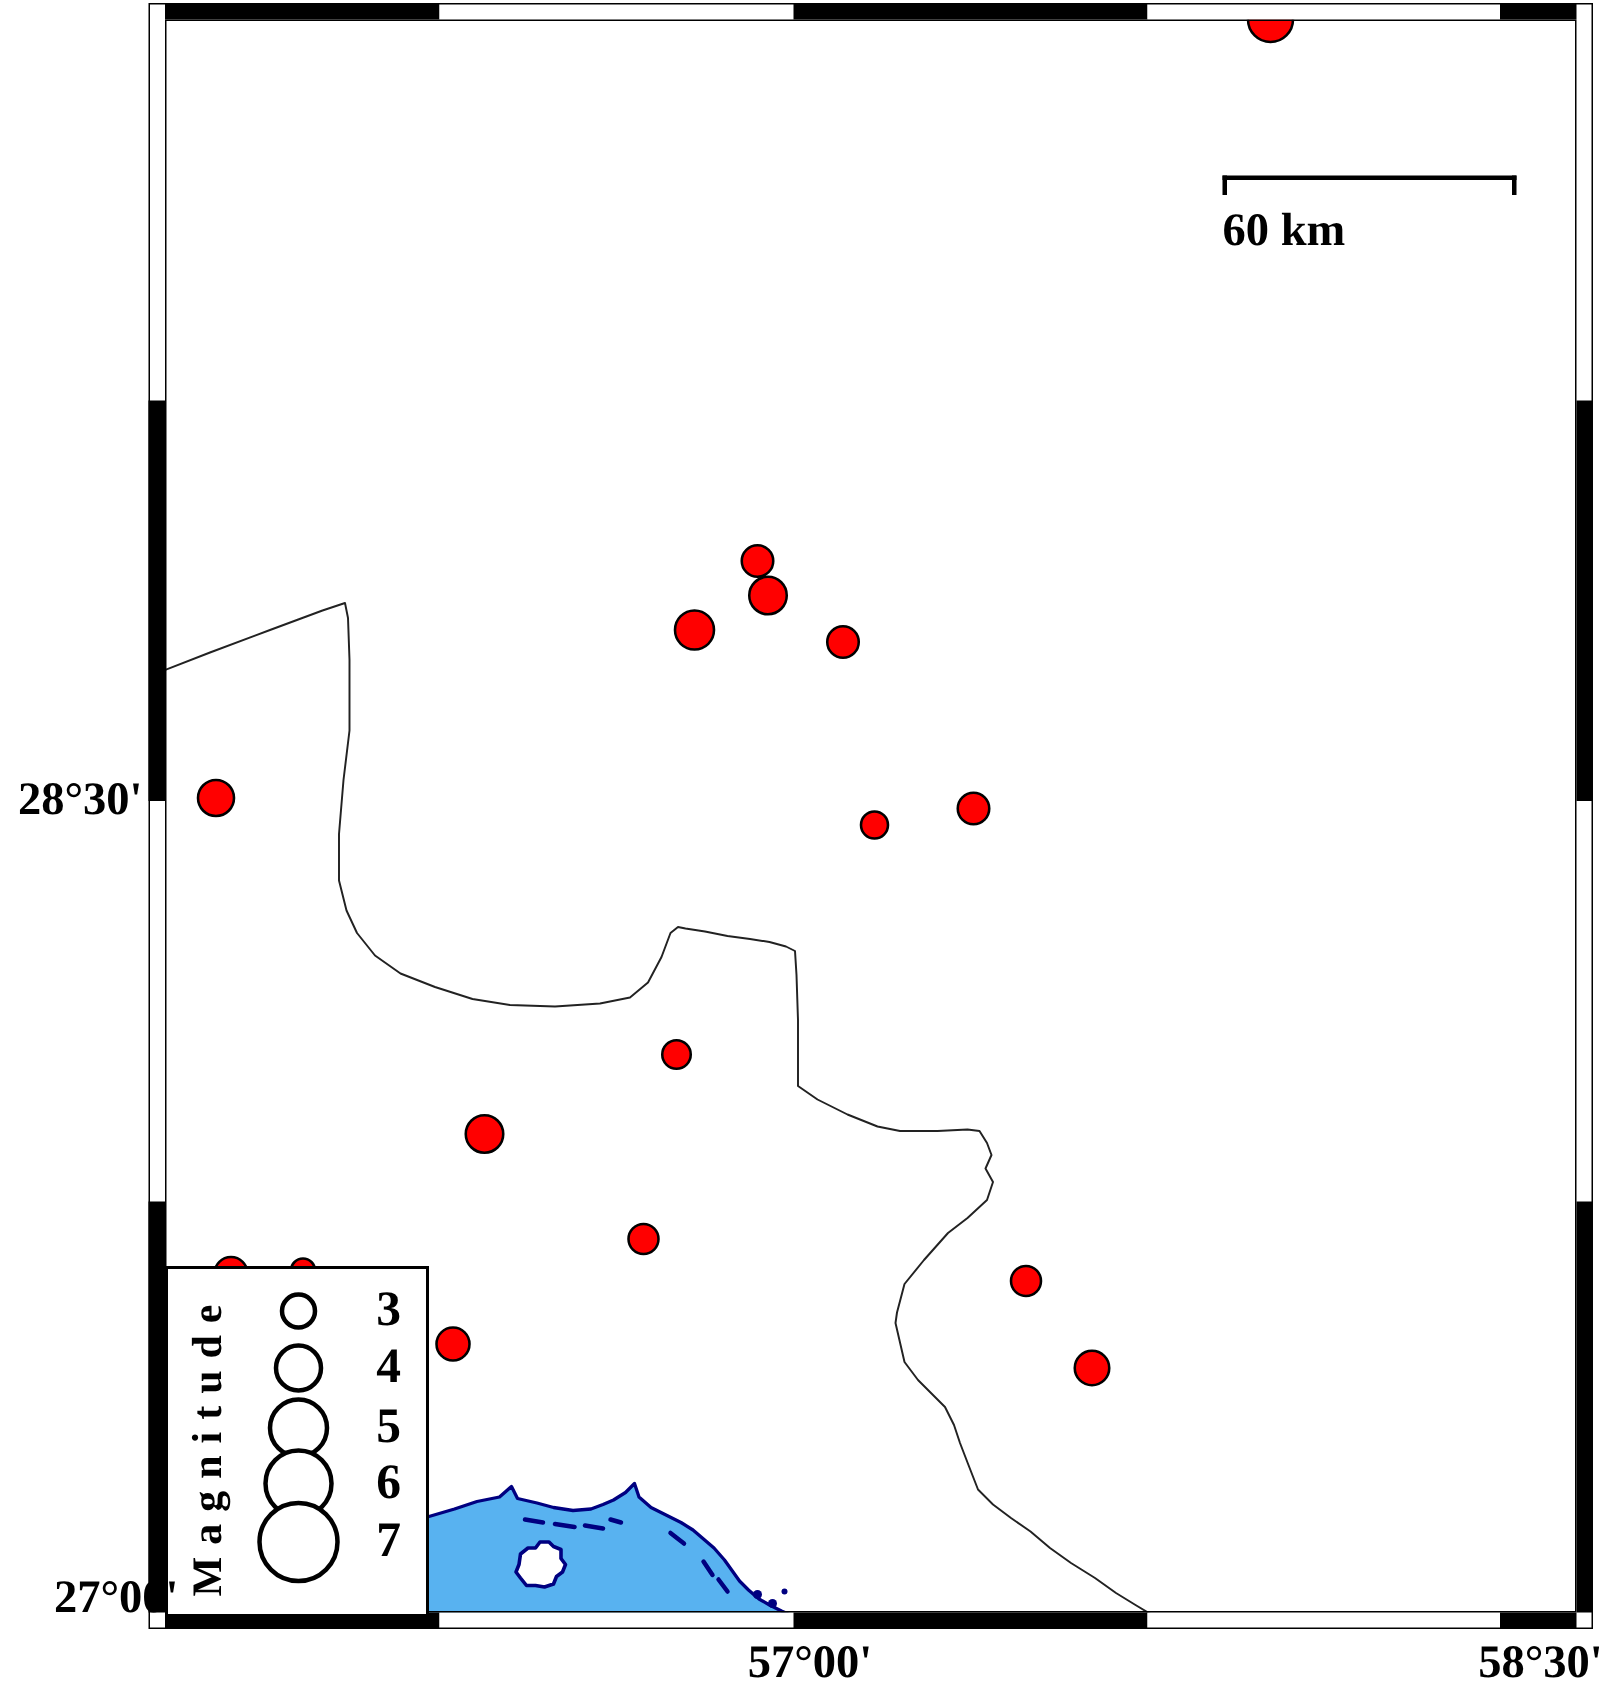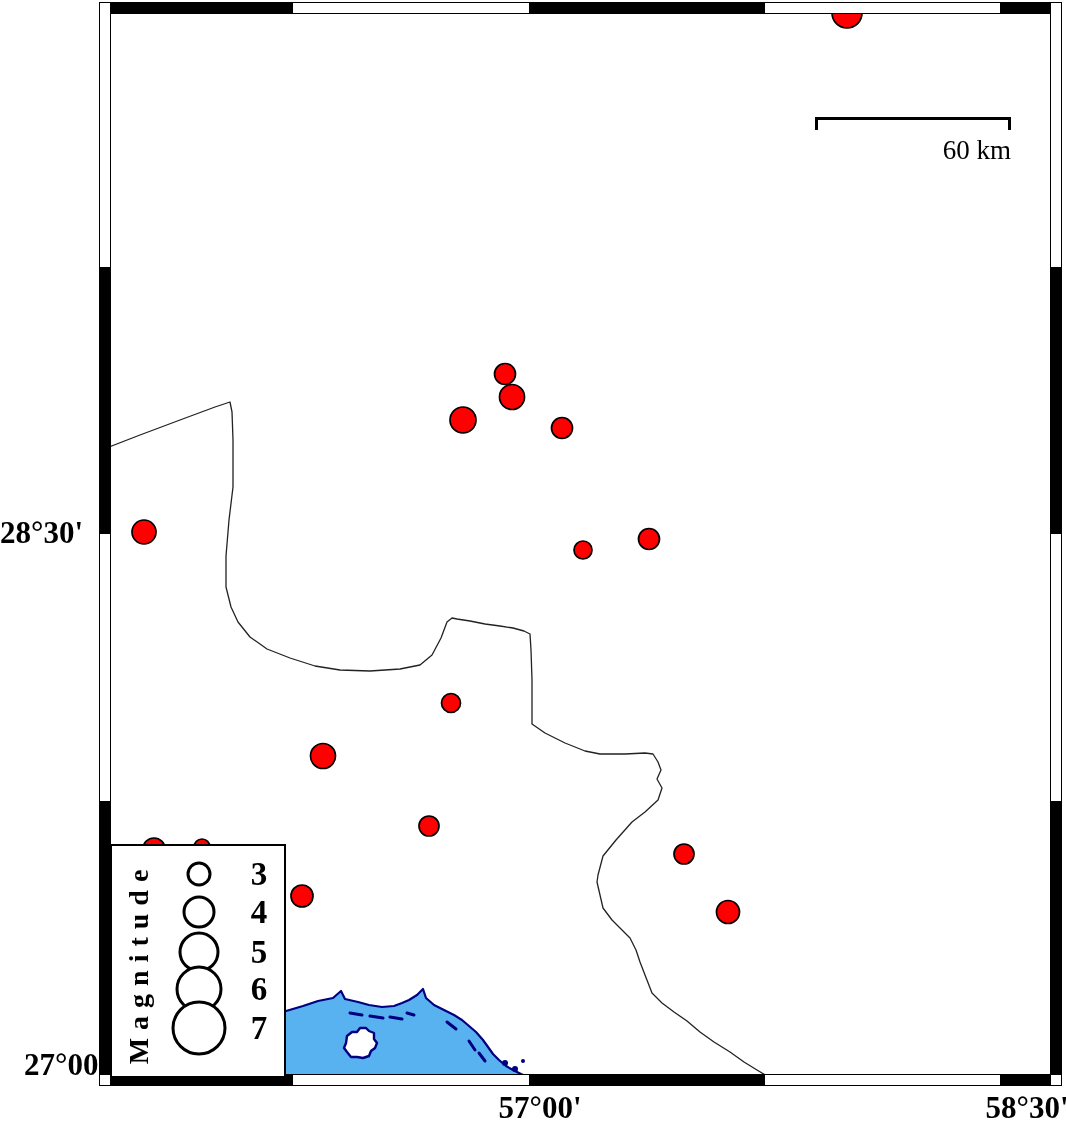--- a/index.html
+++ b/index.html
@@ -3,27 +3,27 @@
 <meta charset="utf-8">
 <style>
   html,body{margin:0;padding:0;background:#ffffff;}
   #stage{position:relative;width:1066px;height:1129px;background:#fff;overflow:hidden;
          font-family:"Liberation Serif","DejaVu Serif",serif;color:#000;}
   #map-svg{position:absolute;left:0;top:0;z-index:10;}
   #frame-layer{position:absolute;left:0;top:0;width:100%;height:100%;z-index:20;pointer-events:none;}
   .fseg{position:absolute;}
   .frect{position:absolute;border:1.6px solid #000;box-sizing:border-box;background:transparent;}
   .axis-label{position:absolute;font-weight:bold;font-size:31px;line-height:1;white-space:nowrap;z-index:26;}
-  .axis-left{text-align:left;transform:translateY(-50%);}
+  .axis-left{text-align:right;transform:translateY(-50%);}
   .axis-bottom{transform:translateX(-50%);}
   #scalebar{position:absolute;left:815px;top:117px;width:196px;z-index:25;}
   .sb-bracket{position:absolute;left:0;top:0;width:196px;height:13px;box-sizing:border-box;
               border-top:3px solid #000;border-left:3px solid #000;border-right:3px solid #000;}
-  .sb-label{position:absolute;left:0;top:18px;width:196px;text-align:right;
-            font-weight:normal;font-size:27px;}
+  .sb-label{position:absolute;left:0;top:18px;width:196px;text-align:left;
+            font-weight:bold;font-size:31px;}
   #legend{position:absolute;left:110px;top:844px;width:176px;height:234px;background:#fff;
           border:2.5px solid #000;box-sizing:border-box;z-index:25;}
   .legend-title{position:absolute;left:-82px;top:102px;width:218px;height:30px;
                 transform:rotate(-90deg);text-align:center;font-weight:bold;font-size:28px;
                 letter-spacing:8px;line-height:30px;white-space:nowrap;}
   #legend-svg{position:absolute;left:0;top:0;}
   .legend-num{position:absolute;left:118px;width:58px;text-align:center;font-weight:bold;
               font-size:33px;line-height:1;transform:translateY(-50%);}
 </style>
 </head>

